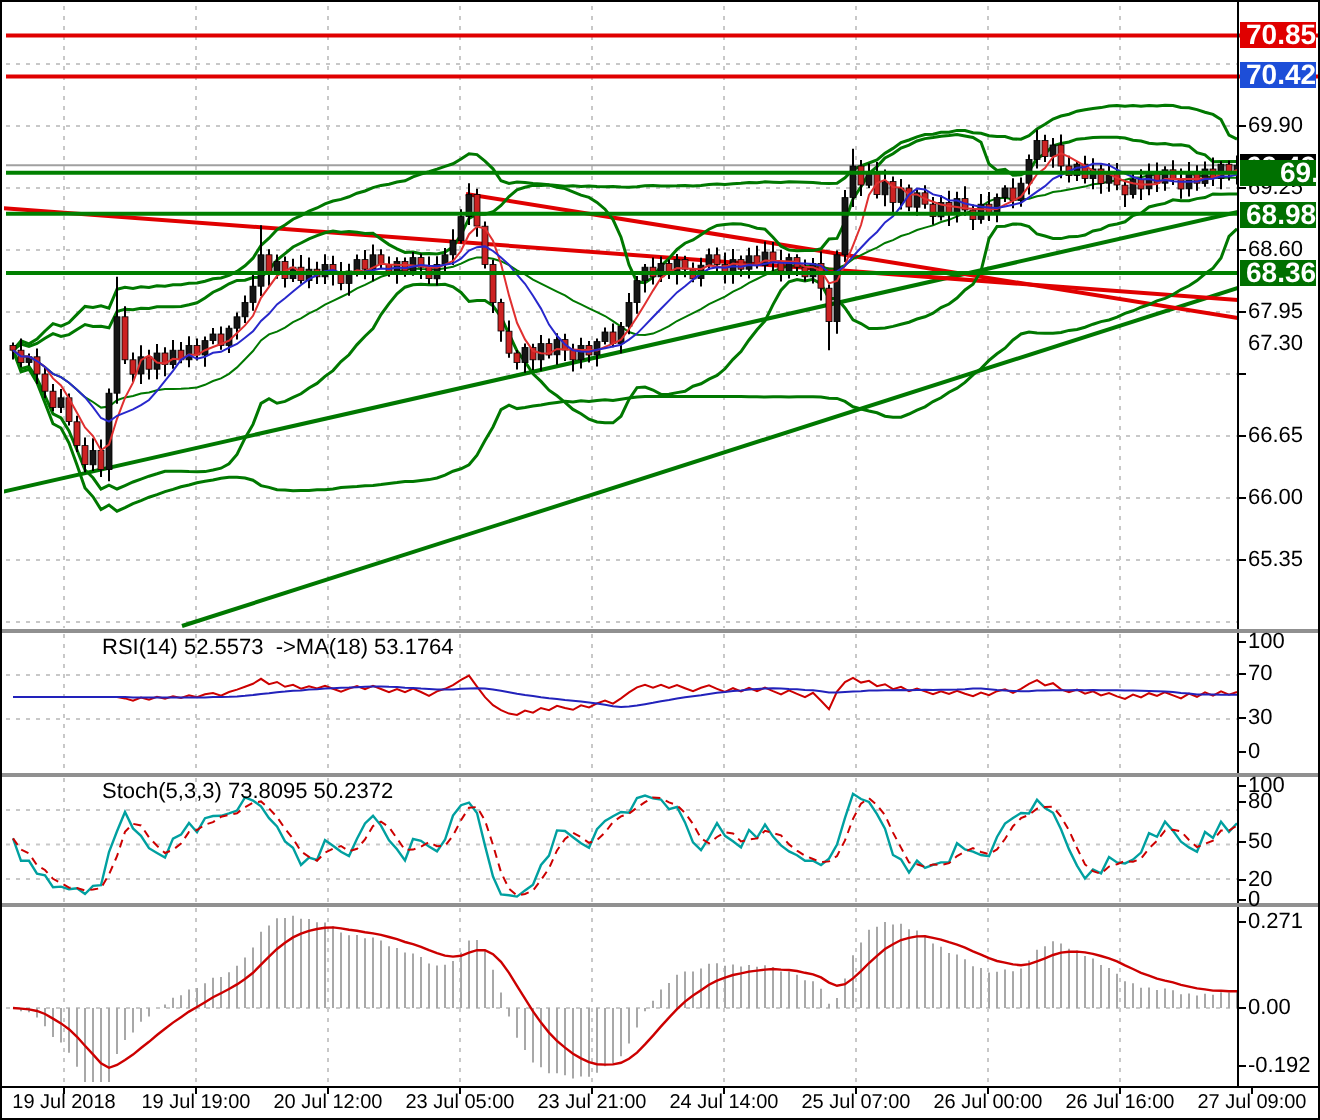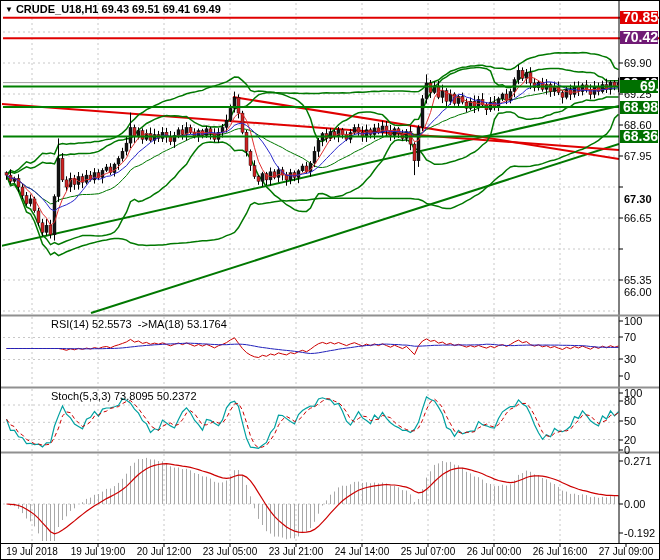--- a/index.html
+++ b/index.html
@@ -600,31 +600,30 @@
       <polyline points="97.0,543.0 97.0,546.0" fill="none" stroke="#000" stroke-width="1"></polyline>
       <polyline points="163.0,543.0 163.0,546.0" fill="none" stroke="#000" stroke-width="1"></polyline>
       <polyline points="229.0,543.0 229.0,546.0" fill="none" stroke="#000" stroke-width="1"></polyline>
       <polyline points="295.0,543.0 295.0,546.0" fill="none" stroke="#000" stroke-width="1"></polyline>
       <polyline points="361.0,543.0 361.0,546.0" fill="none" stroke="#000" stroke-width="1"></polyline>
       <polyline points="427.0,543.0 427.0,546.0" fill="none" stroke="#000" stroke-width="1"></polyline>
       <polyline points="493.0,543.0 493.0,546.0" fill="none" stroke="#000" stroke-width="1"></polyline>
       <polyline points="559.0,543.0 559.0,546.0" fill="none" stroke="#000" stroke-width="1"></polyline>
       <polyline points="625.0,543.0 625.0,546.0" fill="none" stroke="#000" stroke-width="1"></polyline>
     </svg>
-  <div class="title"><span class="dd">▼</span><span>CRUDE_U18,H1</span> <span>69.43 69.51 69.41 69.49</span></div>
   <div class="panel-lbl" style="top:317px">RSI(14) 52.5573  -&gt;MA(18) 53.1764</div>
   <div class="panel-lbl" style="top:389px">Stoch(5,3,3) 73.8095 50.2372</div>
   <div id="labels">
       <div class="axlbl" style="left: 623px; top: 56px;">69.90</div>
       <div class="axlbl" style="left: 623px; top: 87.005px;">69.25</div>
       <div class="axlbl" style="left: 623px; top: 118.01px;">68.60</div>
       <div class="axlbl" style="left: 623px; top: 149.015px;">67.95</div>
-      <div class="axlbl" style="left: 623px; top: 192px; font-weight: bold;">67.30</div>
+      <div class="axlbl" style="left: 623px; top: 165px;">67.30</div>
       <div class="axlbl" style="left: 623px; top: 211.025px;">66.65</div>
-      <div class="axlbl" style="left: 623px; top: 242.03px; margin-top: 43px;">66.00</div>
+      <div class="axlbl" style="left: 623px; top: 242.03px;">66.00</div>
       <div class="axlbl" style="left: 623px; top: 273.035px;">65.35</div>
       <div class="axlbl" style="left: 623px; top: 314px;">100</div>
       <div class="axlbl" style="left: 623px; top: 330px; text-align: right;">70</div>
       <div class="axlbl" style="left: 623px; top: 352px;">30</div>
       <div class="axlbl" style="left: 623px; top: 369px;">0</div>
       <div class="axlbl" style="left: 623px; top: 386px;">100</div>
       <div class="axlbl" style="left: 623px; top: 394px;">80</div>
       <div class="axlbl" style="left: 623px; top: 414px;">50</div>
       <div class="axlbl" style="left: 623px; top: 433px;">20</div>
       <div class="axlbl" style="left: 623px; top: 443px;">0</div>
@@ -636,18 +635,18 @@
       <div class="xlbl" style="left: 163px; top: 545px;">20 Jul 12:00</div>
       <div class="xlbl" style="left: 229px; top: 545px;">23 Jul 05:00</div>
       <div class="xlbl" style="left: 295px; top: 545px;">23 Jul 21:00</div>
       <div class="xlbl" style="left: 361px; top: 545px;">24 Jul 14:00</div>
       <div class="xlbl" style="left: 427px; top: 545px;">25 Jul 07:00</div>
       <div class="xlbl" style="left: 493px; top: 545px;">26 Jul 00:00</div>
       <div class="xlbl" style="left: 559px; top: 545px;">26 Jul 16:00</div>
       <div class="xlbl" style="left: 625px; top: 545px;">27 Jul 09:00</div>
       <div class="badge" style="top: 75.557px; background: rgb(0, 0, 0);">69.49</div>
       <div class="badge" style="top: 9.685px; background: rgb(224, 0, 0);">70.85</div>
-      <div class="badge" style="top: 30.196px; background: #701a75;">70.42</div>
+      <div class="badge" style="top: 30.196px; background: #1d4ed8;">70.42</div>
       <div class="badge" style="top: 79.373px; background: rgb(0, 112, 0); padding-left: 20px;">69.41</div>
       <div class="badge" style="top: 99.884px; background: rgb(0, 112, 0);">68.98</div>
       <div class="badge" style="top: 129.458px; background: rgb(0, 112, 0);">68.36</div>
     </div>
 </div>
 
 </body></html>

